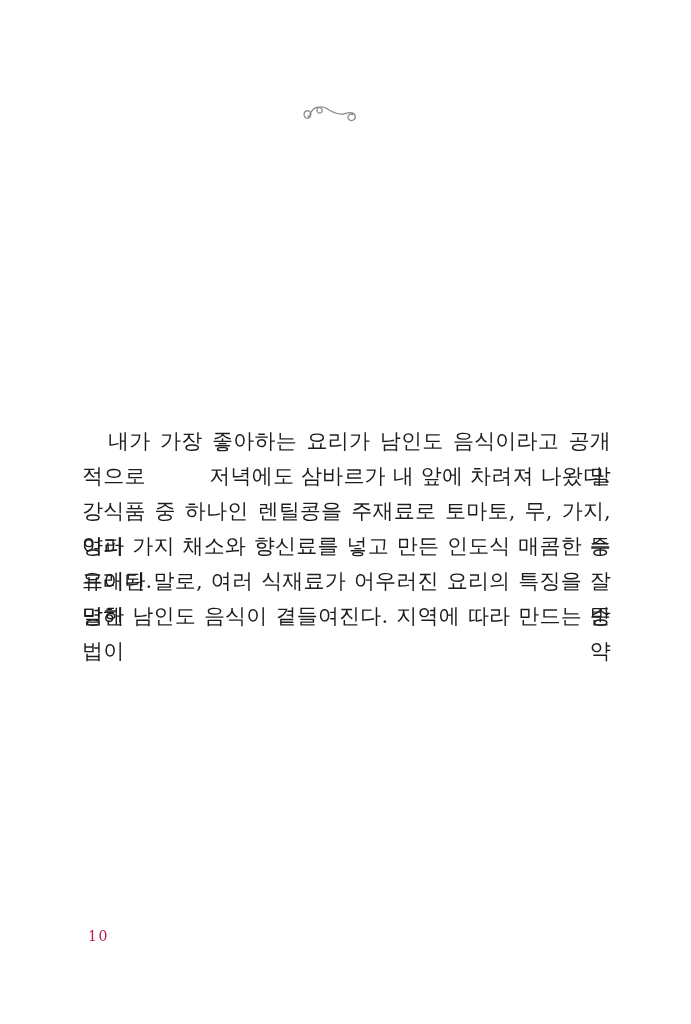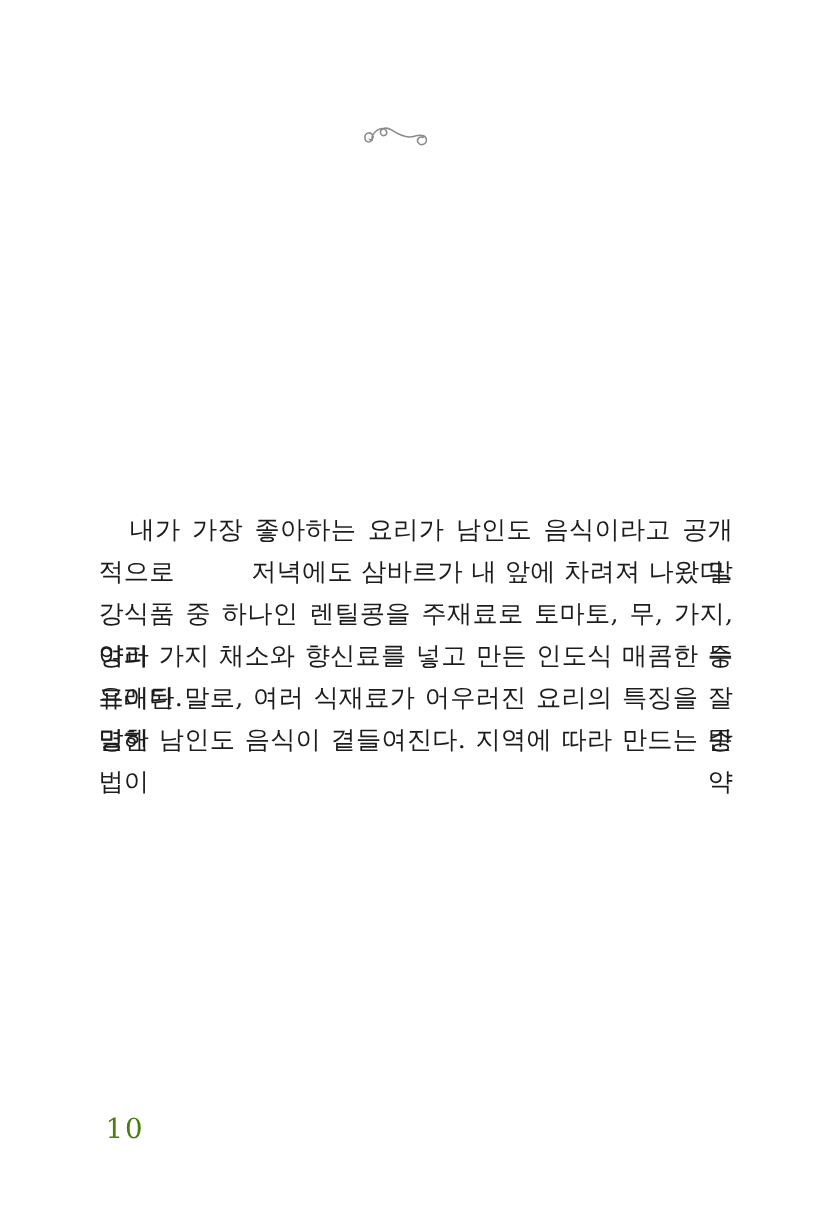--- a/index.html
+++ b/index.html
@@ -40,24 +40,24 @@
     text-align: justify;
     text-align-last: justify;
   }
   .line.indent { text-indent: 26px; }
   .seg { display: inline; }
   .seg.small { font-size: 17px; }
   .page-number {
     position: absolute;
     left: 88px;
     top: 928px;
-    font-size: 23px;
+    font-size: 14px;
     letter-spacing: 1.5px;
     font-variant-numeric: oldstyle-nums;
-    color: #4d7c0f;
+    color: #be185d;
   }
 </style>
 </head>
 <body>
 
 <div class="page" style="color: rgb(28, 28, 28); background: rgb(255, 255, 255);">
 
   <svg class="ornament" viewBox="0 0 106 54" fill="none" xmlns="http://www.w3.org/2000/svg">
     <path stroke-width="2.4" stroke-linecap="round" d="M14 34 C8 40 2 36 2 30 C2 23 10 20 14 26 C17 30 13 35 9 33
              M13 30 C18 16 32 12 36 20 C39 26 30 30 27 24 C24 17 34 12 44 18

